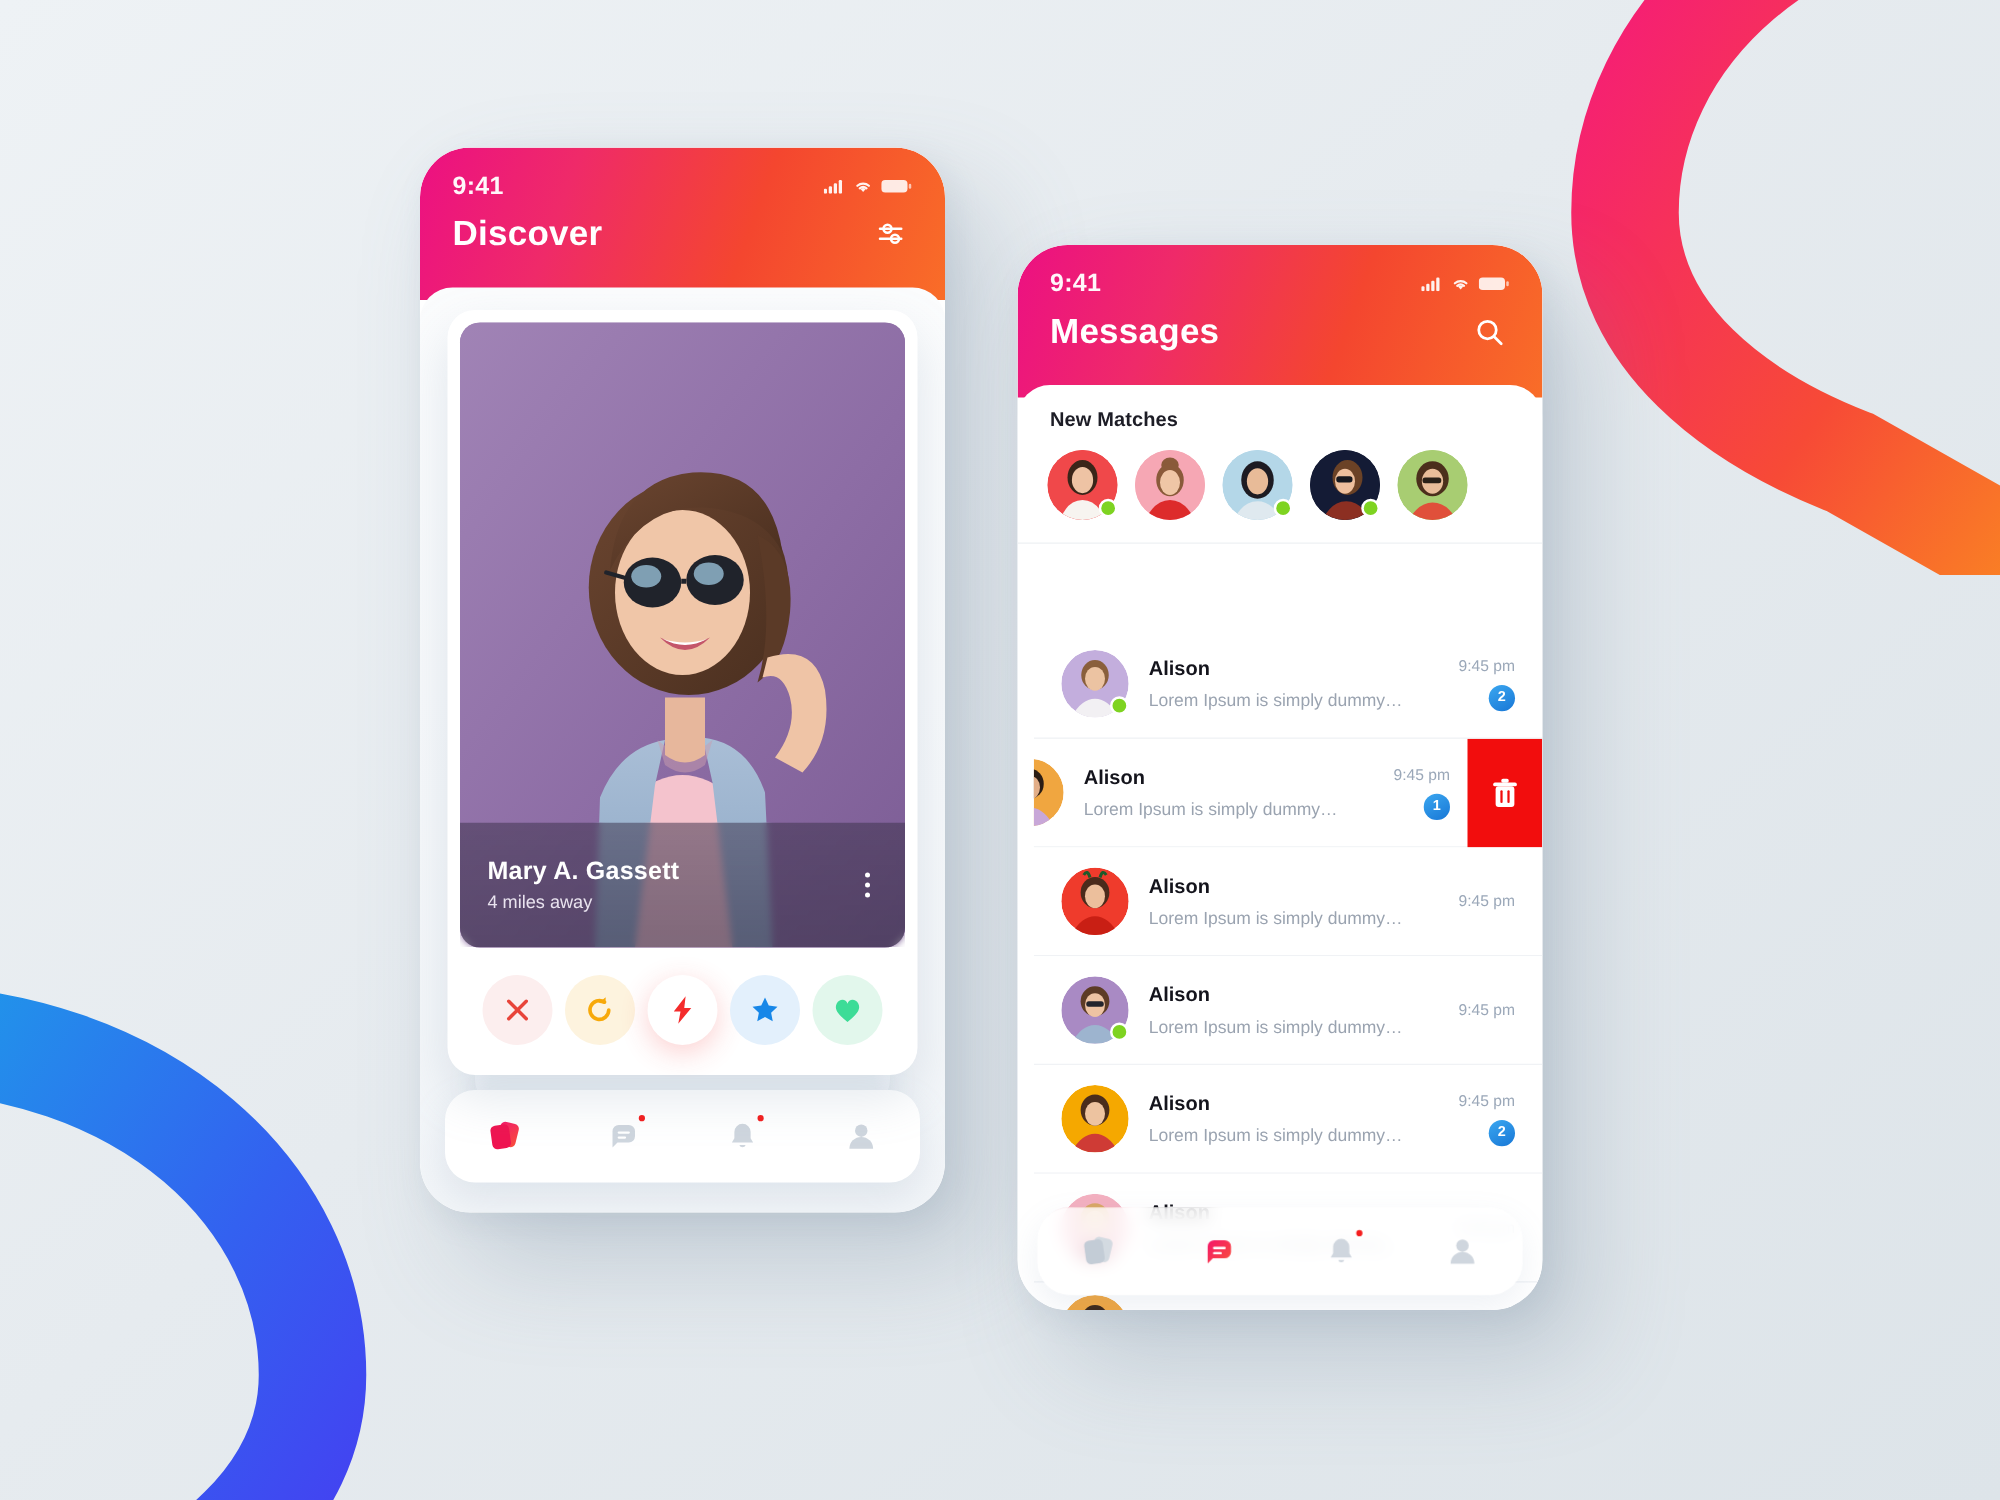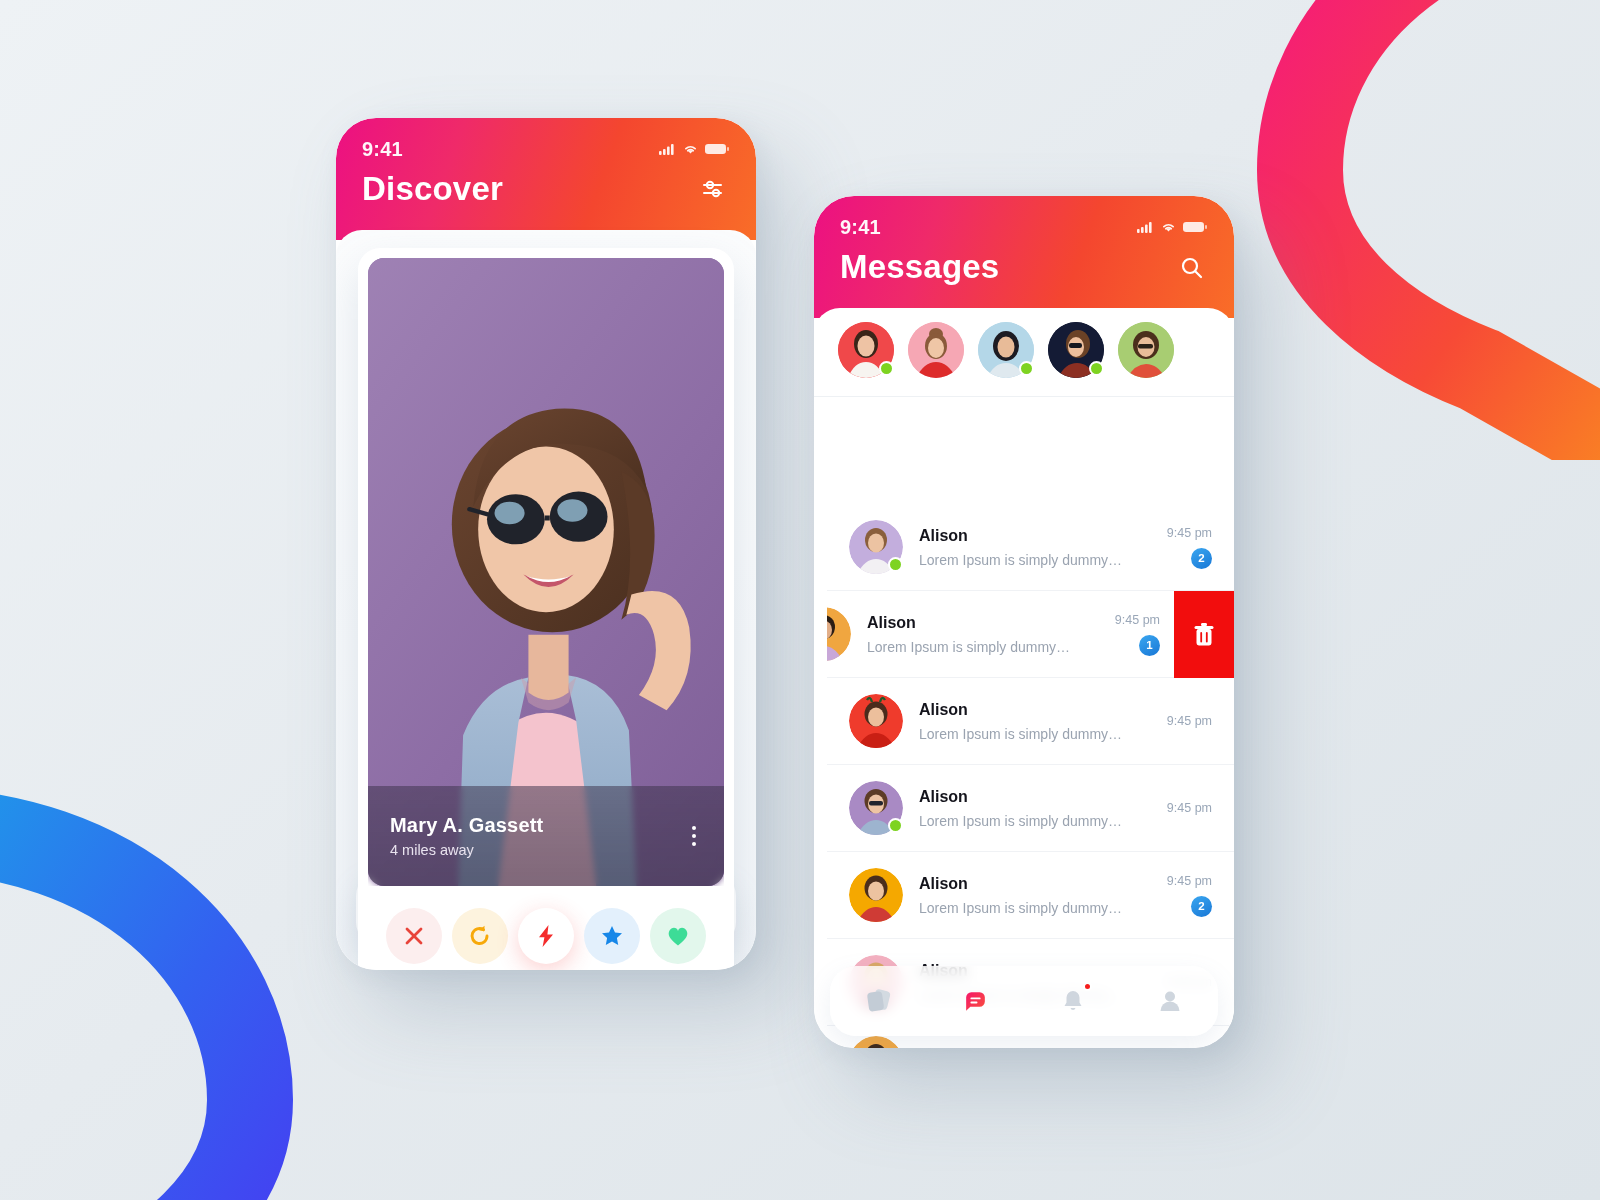--- a/index.html
+++ b/index.html
@@ -45,21 +45,21 @@
     display:flex; align-items:center; justify-content:space-between;
     padding:20px 26px 0 26px; height:42px;
   }
   .status-time { color:#fff; font-size:20px; font-weight:600; letter-spacing:.2px; opacity:.96; }
   .status-icons { display:flex; align-items:center; gap:7px; opacity:.92; }
 
   .header-row {
     display:flex; align-items:center; justify-content:space-between;
     padding:10px 26px 0 26px;
   }
-  .app-title { color:#fff; font-size:33px; font-weight:bold; letter-spacing:.2px; }
+  .app-title { color:#fff; font-size:28px; font-weight:bold; letter-spacing:.2px; }
   .header-action { width:34px; height:34px; display:flex; align-items:center; justify-content:center; cursor:pointer; }
 
   
   .sheet {
     position:absolute; left:0; right:0;
     background:#fbfcfd;
     border-top-left-radius:26px; border-top-right-radius:26px;
   }
   #sheet-discover { top:112px; bottom:0; background:linear-gradient(180deg,#fbfcfd 0%,#f2f5f8 100%); }
   #sheet-messages { top:112px; bottom:0; background:#ffffff; }
@@ -77,21 +77,21 @@
   .swipe-card {
     position:relative;
     background:#ffffff;
     border-radius:22px;
     padding:10px 10px 0 10px;
     box-shadow:0 18px 40px rgba(120,145,170,.20);
     z-index:3;
   }
   .card-photo {
     position:relative;
-    height:628px;
+    height:500px;
     border-radius:16px;
     overflow:hidden;
     background:linear-gradient(165deg,#9a7bb0 0%,#8e6ea6 40%,#7f5f98 100%);
     padding-left:20px;
   }
   .photo-svg { position:absolute; inset:0; width:100%; height:100%; display:block; }
 
   .card-info {
     position:absolute; left:0; right:0; bottom:0; height:100px;
     background:linear-gradient(180deg,rgba(60,50,75,.52) 0%,rgba(55,48,70,.62) 100%);
@@ -416,20 +416,21 @@
         <span class="header-action">
           <svg width="23" height="23" viewBox="0 0 23 23">
             <circle cx="10" cy="10" r="7" fill="none" stroke="#fff" stroke-width="2.2"></circle>
             <line x1="15.2" y1="15.2" x2="21" y2="21" stroke="#fff" stroke-width="2.2" stroke-linecap="round"></line>
           </svg>
         </span>
       </div>
     </div>
 
     <div class="sheet" id="sheet-messages">
+      <div class="section-title">New Matches</div>
 
       <div class="matches-row">
         <span class="match">
           <span class="av" style="background:#f0484a">
             <svg width="56" height="56" viewBox="0 0 56 56">
                 <circle cx="28" cy="28" r="28" fill="#f0484a"></circle>
                 <ellipse cx="28" cy="22" rx="12" ry="14" fill="#3a2519"></ellipse>
                 <ellipse cx="28" cy="24" rx="8.5" ry="10.5" fill="#eec3a4"></ellipse>
                 <path d="M10 56 q6 -16 18 -16 q12 0 18 16 z" fill="#f7f4f0"></path>
               </svg>

